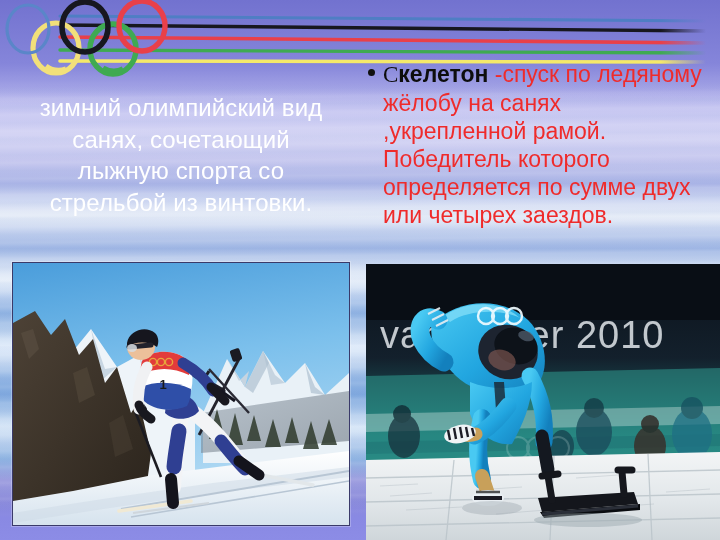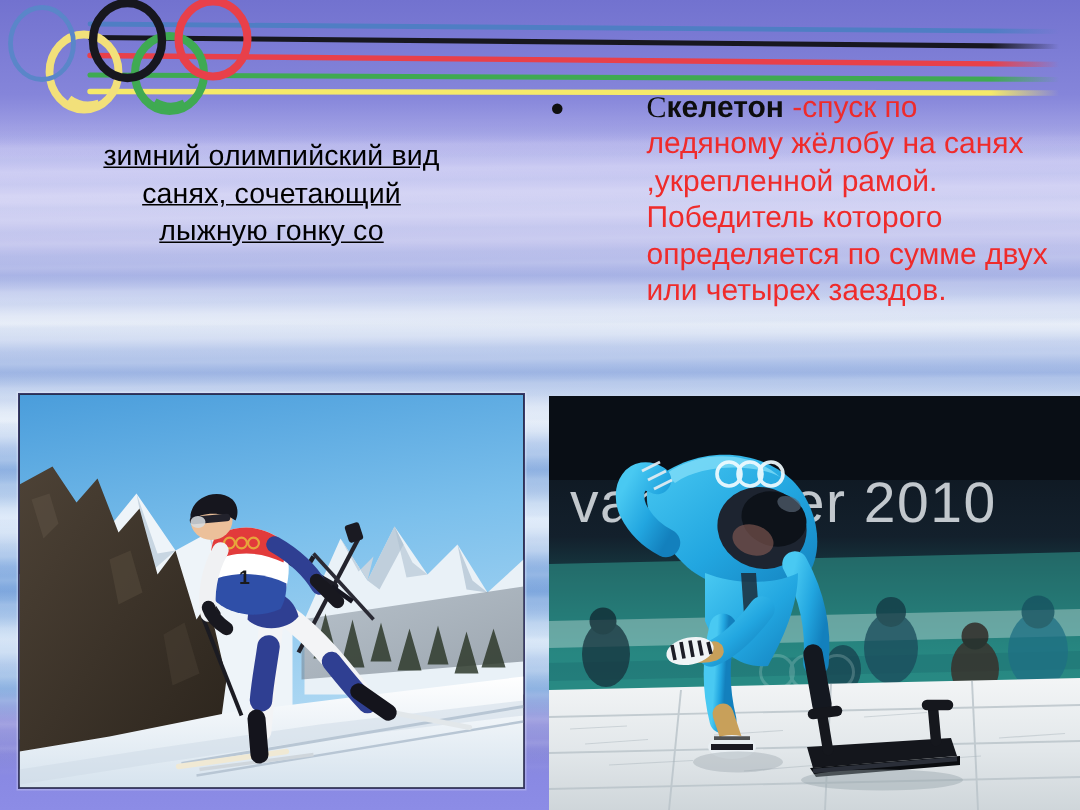--- a/index.html
+++ b/index.html
@@ -96,25 +96,24 @@
   }
   .heading-biathlon {
     font-size: 19px;
     font-weight: bold;
     color: #101010;
     letter-spacing: .2px;
     line-height: 1.15;
     margin-bottom: 6px;
   }
   .body-blue {
-    font-size: 19px;
-    color: #000000;
+    font-size: 24px;
+    color: #ffffff;
     line-height: 1.32;
     letter-spacing: .1px;
-    text-decoration: underline;
   }
   .body-blue .ln { display: block; }
   .body-blue .ln.first { text-align: center; }
 
   .col-right {
     position: absolute;
     left: 368px;
     top: 60px;
     width: 340px;
   }
@@ -124,24 +123,23 @@
     gap: 8px;
   }
   .bullet-dot {
     flex: 0 0 auto;
     width: 7px; height: 7px;
     border-radius: 50%;
     background: #101010;
     margin-top: 9px;
   }
   .bullet-text {
-    font-size: 20px;
+    font-size: 23px;
     line-height: 1.22;
     letter-spacing: 0px;
-    margin-left: 48px;
   }
   .kw-skeleton {
     font-weight: bold;
     color: #0d0d0d;
   }
   .kw-skeleton .cap {
     font-family: "Liberation Serif", serif;
     font-weight: normal;
   }
   .body-red {
@@ -244,21 +242,22 @@
 
       <path d="M46,66 A23,25 0 0 0 66,69" stroke="#f2e07a" stroke-width="5.2" fill="none"></path>
       <path d="M103,68 A23,25 0 0 0 123,69" stroke="#3faa52" stroke-width="5.4" fill="none"></path>
     </svg>
   </div>
 
   <div class="col-left">
     <div class="body-blue">
       <span class="ln first">зимний олимпийский вид</span>
       <span class="ln">санях, сочетающий</span>
-      <span class="ln">лыжную гонку со</span>
+      <span class="ln">лыжную спорта со</span>
+      <span class="ln">стрельбой из винтовки.</span>
     </div>
   </div>
 
   <div class="col-right">
     <div class="bullet-row">
       <span class="bullet-dot"></span>
       <div class="bullet-text">
         <span class="kw-skeleton"><span class="cap">С</span>келетон</span><span class="body-red"> -спуск по ледяному жёлобу на санях ,укрепленной рамой. Победитель которого определяется по сумме двух или четырех заездов.</span>
       </div>
     </div>

